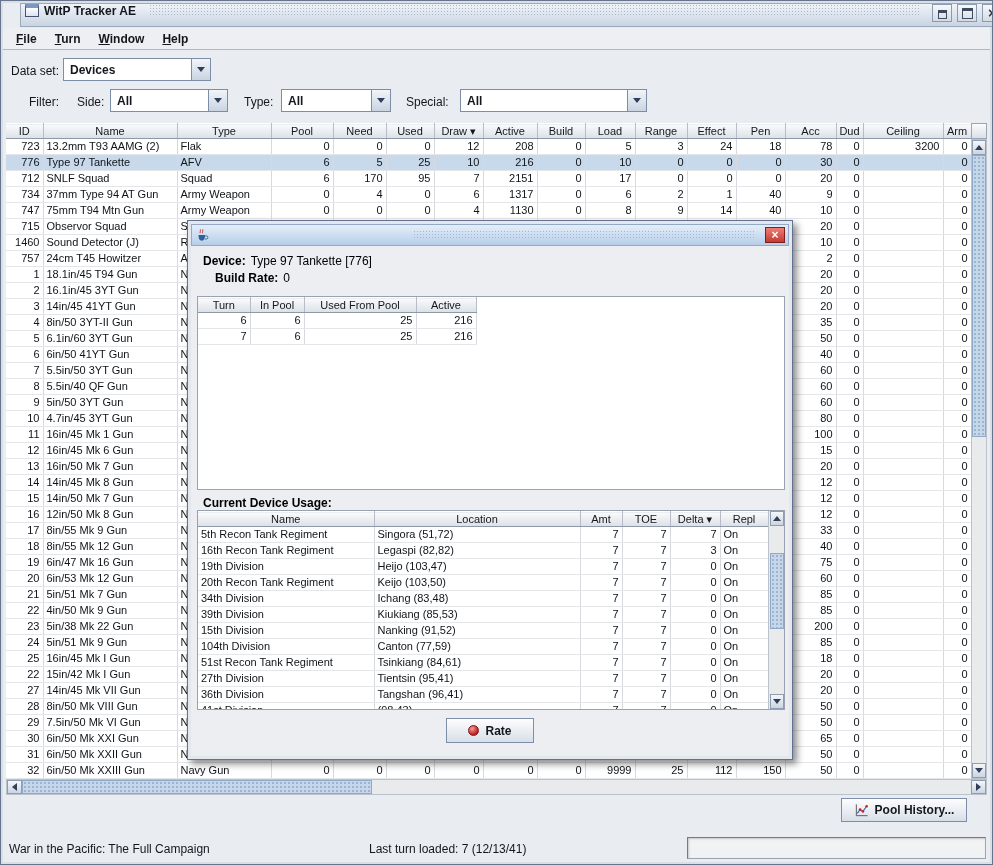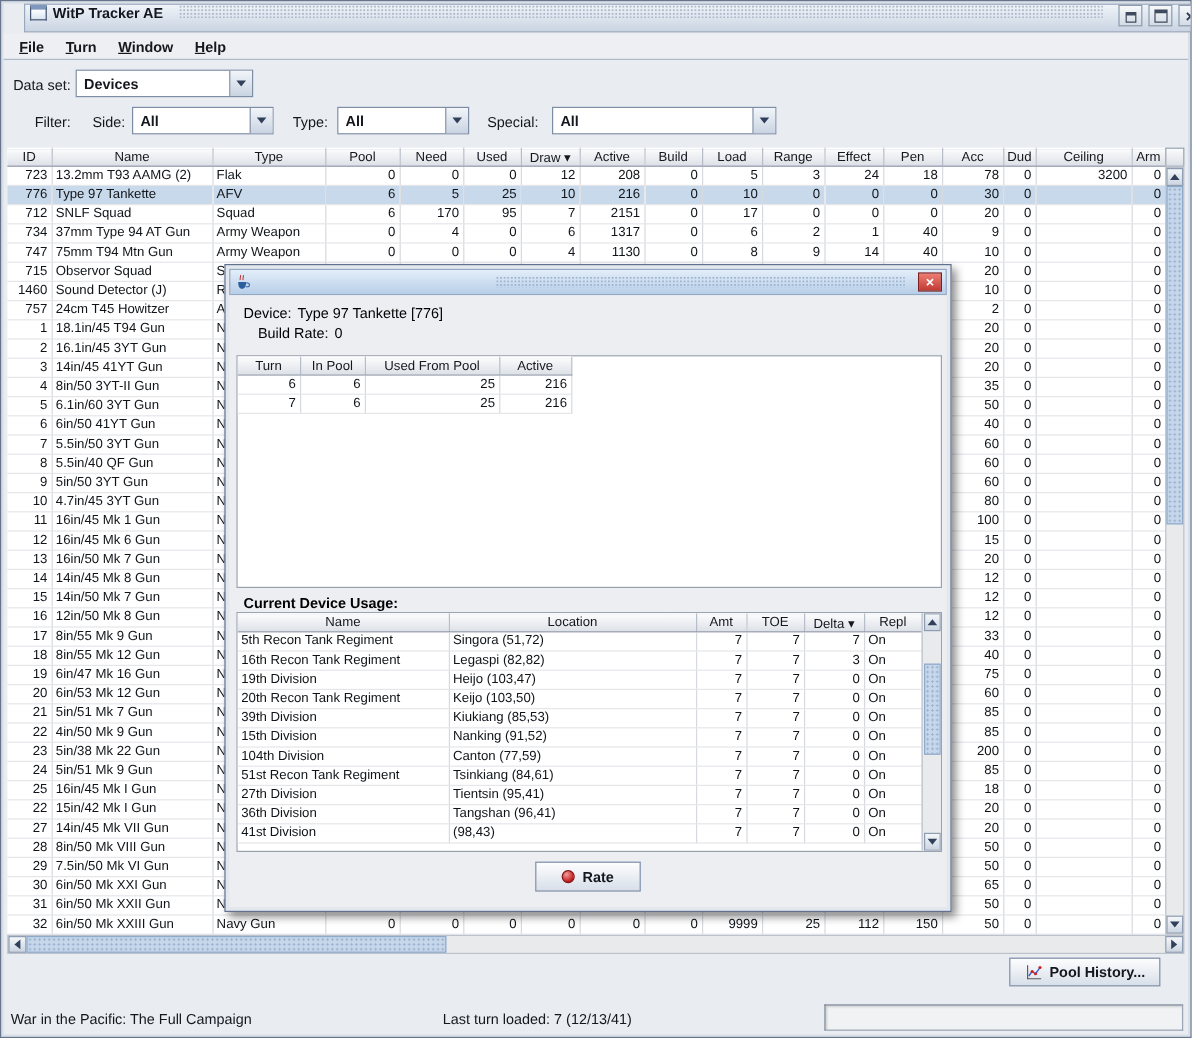--- a/index.html
+++ b/index.html
@@ -103,21 +103,21 @@
                display:flex; align-items:center; gap:5px; padding:0 3px; }
   .dlg-title .txt { font-size:12px; font-weight:bold; color:#10141A; white-space:nowrap;margin-top:44px; }
   .dlg-texture { flex:1; height:10px; margin:0 6px;
                background-image:radial-gradient(circle,#9FB6D2 0.9px,transparent 1px);
                background-size:3px 3px; }
   .dlg-close { width:20px; height:16px; background:linear-gradient(#EE7E72,#C13A34);
                border:1px solid #7E1F1C; color:#fff; font-weight:bold; font-size:12px;
                display:flex; align-items:center; justify-content:center; line-height:1; }
   .dlg-body { position:relative; height:510px; background:#ECEEF1; }
   .dlg-line { position:absolute; left:12px; font-size:12px; white-space:nowrap; }
-  .dlg-line .b { font-weight:normal; }
+  .dlg-line .b { font-weight:bold; }
   .dlg-line .v { margin-left:5px; }
   .hist-box { position:absolute; left:6px; top:50px; width:588px; height:194px;
               background:#fff; border:1px solid #9AA2B0; overflow:hidden; }
   .hist-table { width:278px; }
   .hist-table td { text-align:right; }
   .usage-lbl { position:absolute; left:12px; top:250px; font-size:12px; font-weight:bold; }
   .usage-box { position:absolute; left:6px; top:264px; width:588px; height:200px;
                background:#fff; border:1px solid #9AA2B0; overflow:hidden; }
   .usage-table { width:570px; }
   .usage-table td { text-align:left; }
@@ -1134,20 +1134,28 @@
               </tr>
               <tr>
                 <td>20th Recon Tank Regiment</td>
                 <td>Keijo (103,50)</td>
                 <td>7</td>
                 <td>7</td>
                 <td>0</td>
                 <td>On</td>
               </tr>
               <tr>
+                <td>34th Division</td>
+                <td>Ichang (83,48)</td>
+                <td>7</td>
+                <td>7</td>
+                <td>0</td>
+                <td>On</td>
+              </tr>
+              <tr>
                 <td>39th Division</td>
                 <td>Kiukiang (85,53)</td>
                 <td>7</td>
                 <td>7</td>
                 <td>0</td>
                 <td>On</td>
               </tr>
               <tr>
                 <td>15th Division</td>
                 <td>Nanking (91,52)</td>

